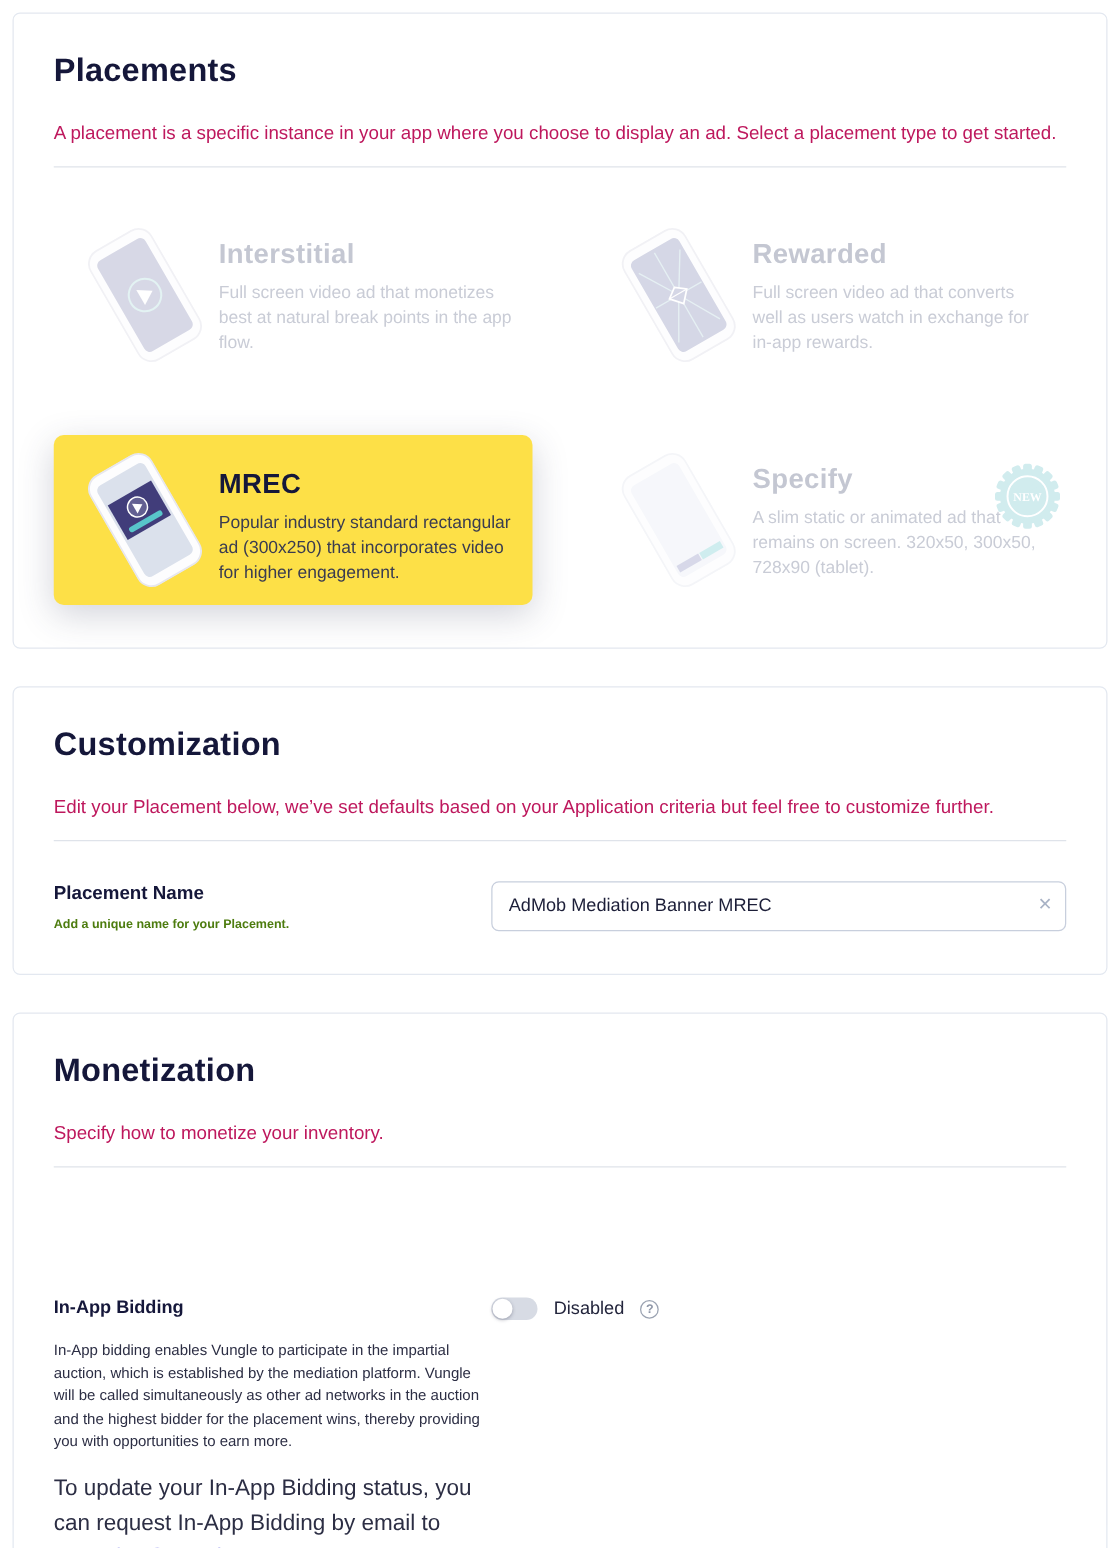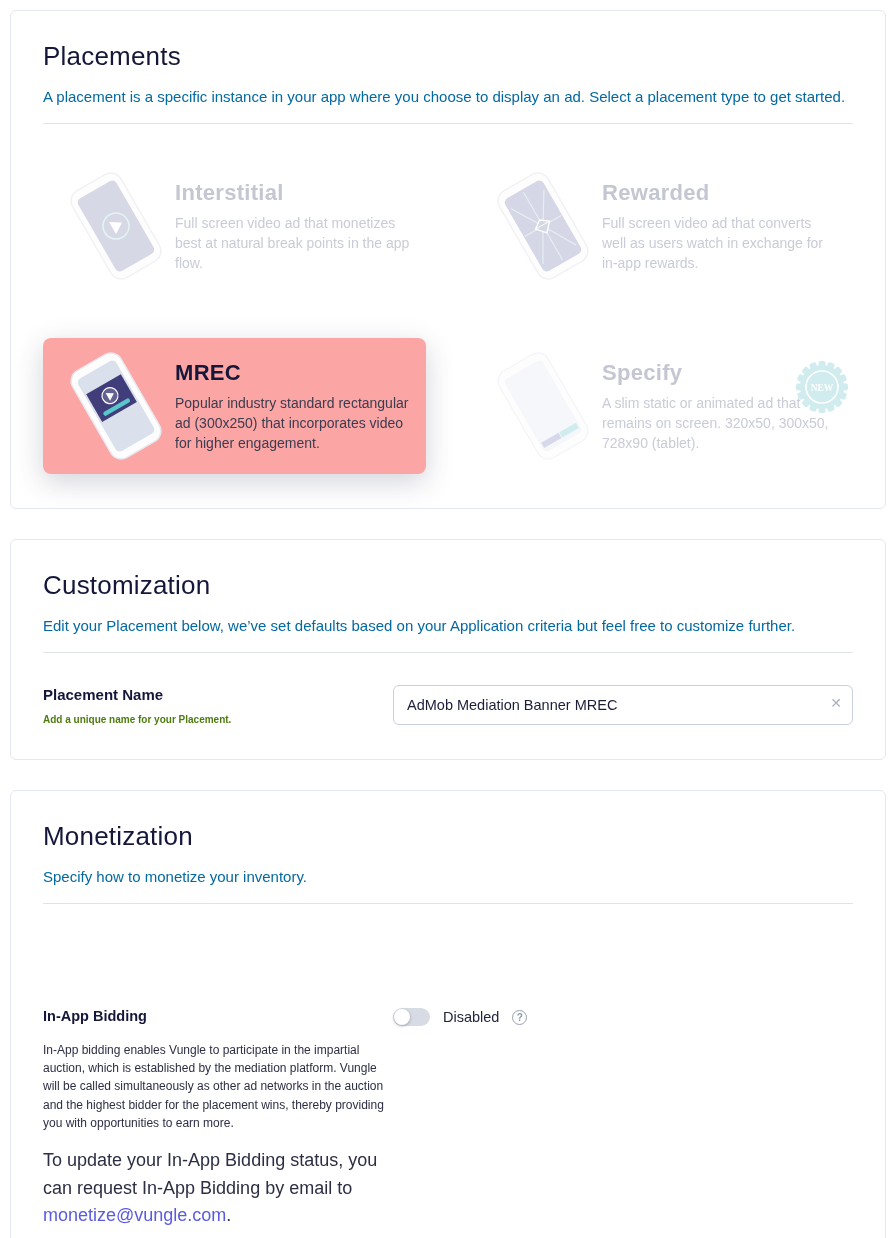--- a/index.html
+++ b/index.html
@@ -17,28 +17,28 @@
   .card {
     background: #ffffff;
     border: 1px solid #e3e8f0;
     border-radius: 6px;
     margin: 0 10px 30px 10px;
     padding: 30px 32px 34px 32px;
   }
   .card-title {
     margin: 0;
     font-size: 26px;
-    font-weight: 400;
+    font-weight: 700;
     letter-spacing: .2px;
     color: #15173a;
   }
   .card-subtitle {
-    margin: 16px 0 0 0;
+    margin: 26px 0 0 0;
     font-size: 15px;
-    color: #0369a1;
+    color: #be185d;
   }
   .card hr {
     border: none;
     border-top: 1px solid #dfe3ea;
     margin: 18px 0 0 0;
   }
 
   
   .options-grid {
     display: grid;
@@ -50,22 +50,23 @@
   }
   .option {
     display: flex;
     align-items: flex-start;
     padding: 12px 14px;
     border-radius: 8px;
     position: relative;
     cursor: pointer;
   }
   .option.selected {
-    background: #fca5a5;
+    background: #fde047;
     box-shadow: 0 8px 28px rgba(55,60,90,.22);
+    align-items: center;
   }
   .phone-wrap {
     width: 118px;
     height: 112px;
     flex: 0 0 118px;
     display: flex;
     align-items: center;
     justify-content: center;
   }
   .phone-wrap svg { transform: rotate(-30deg); }

